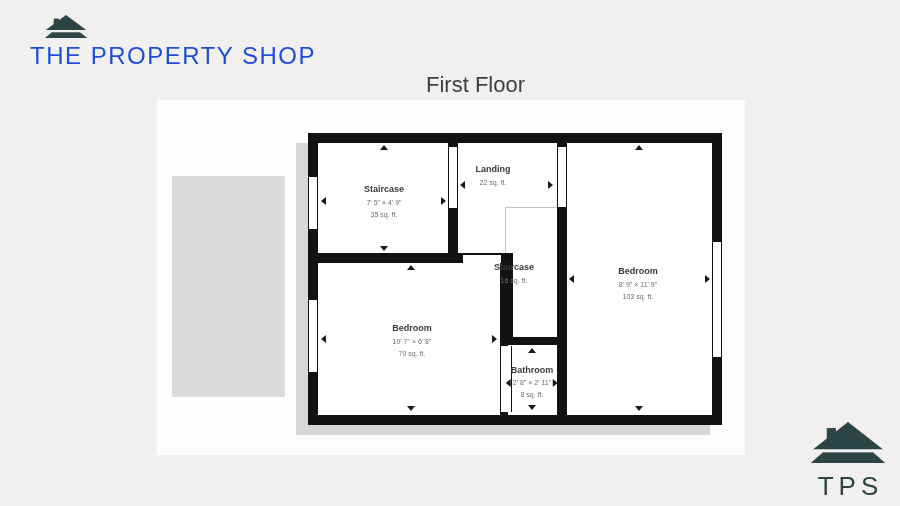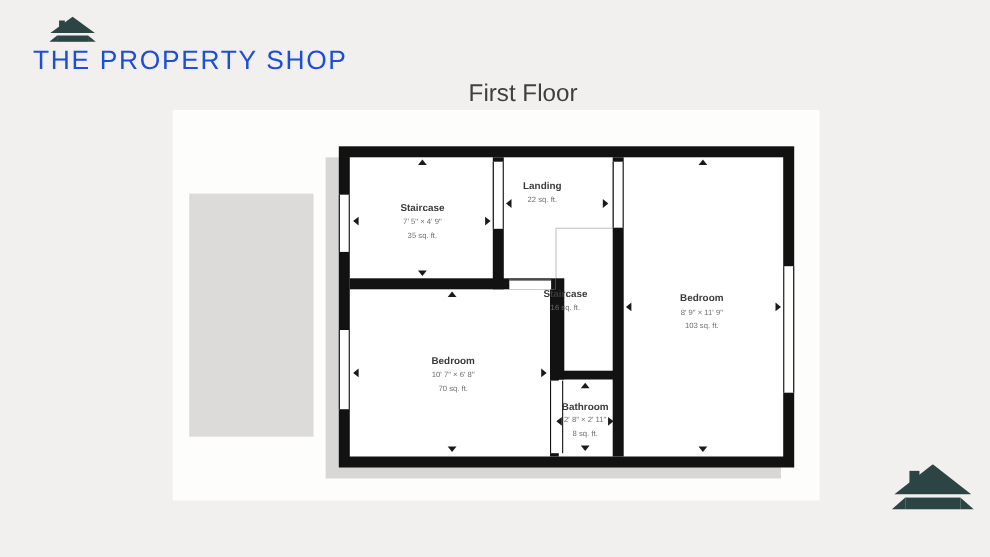--- a/index.html
+++ b/index.html
@@ -151,13 +151,14 @@
 </div>
 
 <div class="tps">
   <svg width="80" height="44" viewBox="0 0 100 58">
     <rect x="22" y="8" width="12" height="18" fill="#2c4443"></rect>
     <polygon points="50,0 96,36 4,36" fill="#2c4443"></polygon>
     <rect x="17" y="40" width="66" height="14" fill="#2c4443"></rect>
     <polygon points="17,40 17,54 1,54" fill="#2c4443"></polygon>
     <polygon points="83,40 99,54 83,54" fill="#2c4443"></polygon>
   </svg>
+  <div class="text">TPS</div>
 </div>
 
 </body></html>

